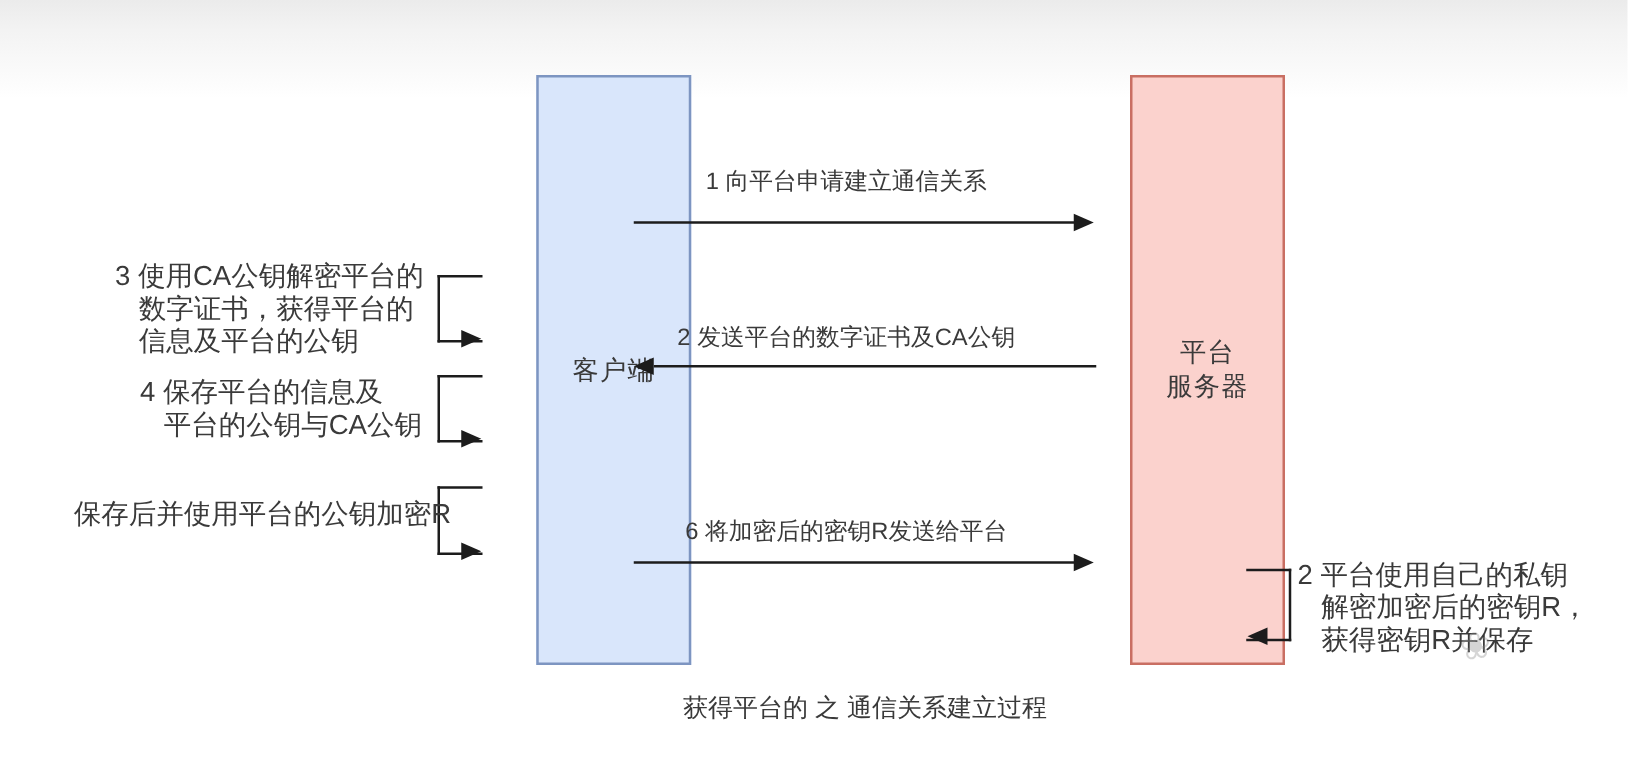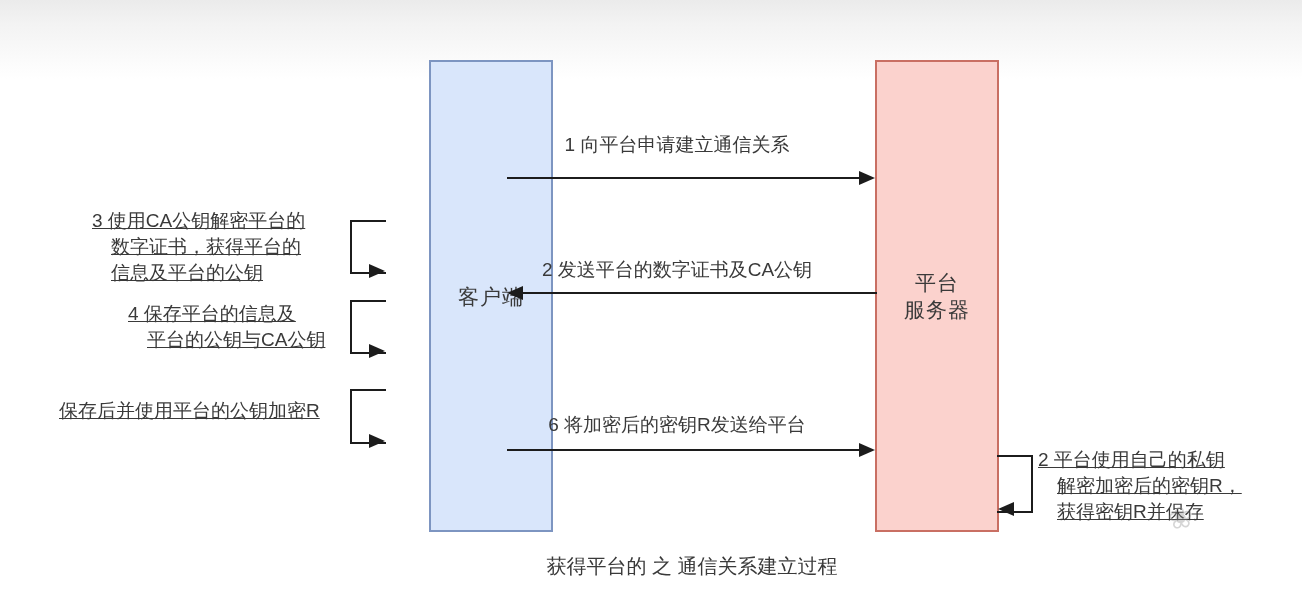--- a/index.html
+++ b/index.html
@@ -12,34 +12,34 @@
     color:#333;
   }
   .box{
     position:absolute;
     top:60px;width:120px;height:468px;
     border:2px solid;
     display:flex;align-items:center;justify-content:center;
     text-align:center;
   }
   .box.client{left:385px;background:var(--client-fill);border-color:var(--client-border);margin-left:44px;}
-  .box.server{left:875px;background:var(--server-fill);border-color:var(--server-border);justify-content:center;}
+  .box.server{left:904px;background:var(--server-fill);border-color:var(--server-border);justify-content:center;}
   .box-label{font-size:21px;line-height:27px;color:#3a3a3a;letter-spacing:1px;}
   .msg-label{
     position:absolute;left:509px;width:336px;
     text-align:center;font-size:19px;color:#3a3a3a;
   }
   .msg-line{position:absolute;height:0;border-top:2px solid var(--arrow);}
   .head{position:absolute;width:0;height:0;border-top:7px solid transparent;border-bottom:7px solid transparent;}
   .head.right{border-left:16px solid var(--arrow);}
   .head.left{border-right:16px solid var(--arrow);}
   .loop{position:absolute;width:34px;}
   .loop.on-left{border:2px solid var(--arrow);border-right:none;}
   .loop.on-right{border:2px solid var(--arrow);border-left:none;}
-  .note{position:absolute;font-size:19px;line-height:26px;color:#3a3a3a;white-space:nowrap;text-decoration:underline;}
+  .note{position:absolute;font-size:22px;line-height:26px;color:#3a3a3a;white-space:nowrap;}
   .note .cont{margin-left:19px;}
   .caption{
     position:absolute;left:509px;width:366px;top:553px;
     text-align:center;font-size:20px;color:#3a3a3a;
   }
   .watermark{
     position:absolute;left:1168px;top:500px;
     font-size:30px;color:#8a8a8a;opacity:.35;
     transform:rotate(-8deg);
   }
@@ -75,21 +75,21 @@
   <div class="loop on-left" style="left:350px;top:220px;height:50px"></div>
   <div class="head right" style="left:369px;top:264px"></div>
   <div class="note" style="left:92px;top:208px">
     <div>3 使用CA公钥解密平台的</div>
     <div class="cont">数字证书，获得平台的</div>
     <div class="cont">信息及平台的公钥</div>
   </div>
 
   <div class="loop on-left" style="left:350px;top:300px;height:50px"></div>
   <div class="head right" style="left:369px;top:344px"></div>
-  <div class="note" style="left:128px;top:301px">
+  <div class="note" style="left:112px;top:301px">
     <div>4 保存平台的信息及</div>
     <div class="cont">平台的公钥与CA公钥</div>
   </div>
 
   <div class="loop on-left" style="left:350px;top:389px;height:51px"></div>
   <div class="head right" style="left:369px;top:434px"></div>
   <div class="note" style="left:40px;top:398px">
     <div class="cont">保存后并使用平台的公钥加密R</div>
   </div>
 

